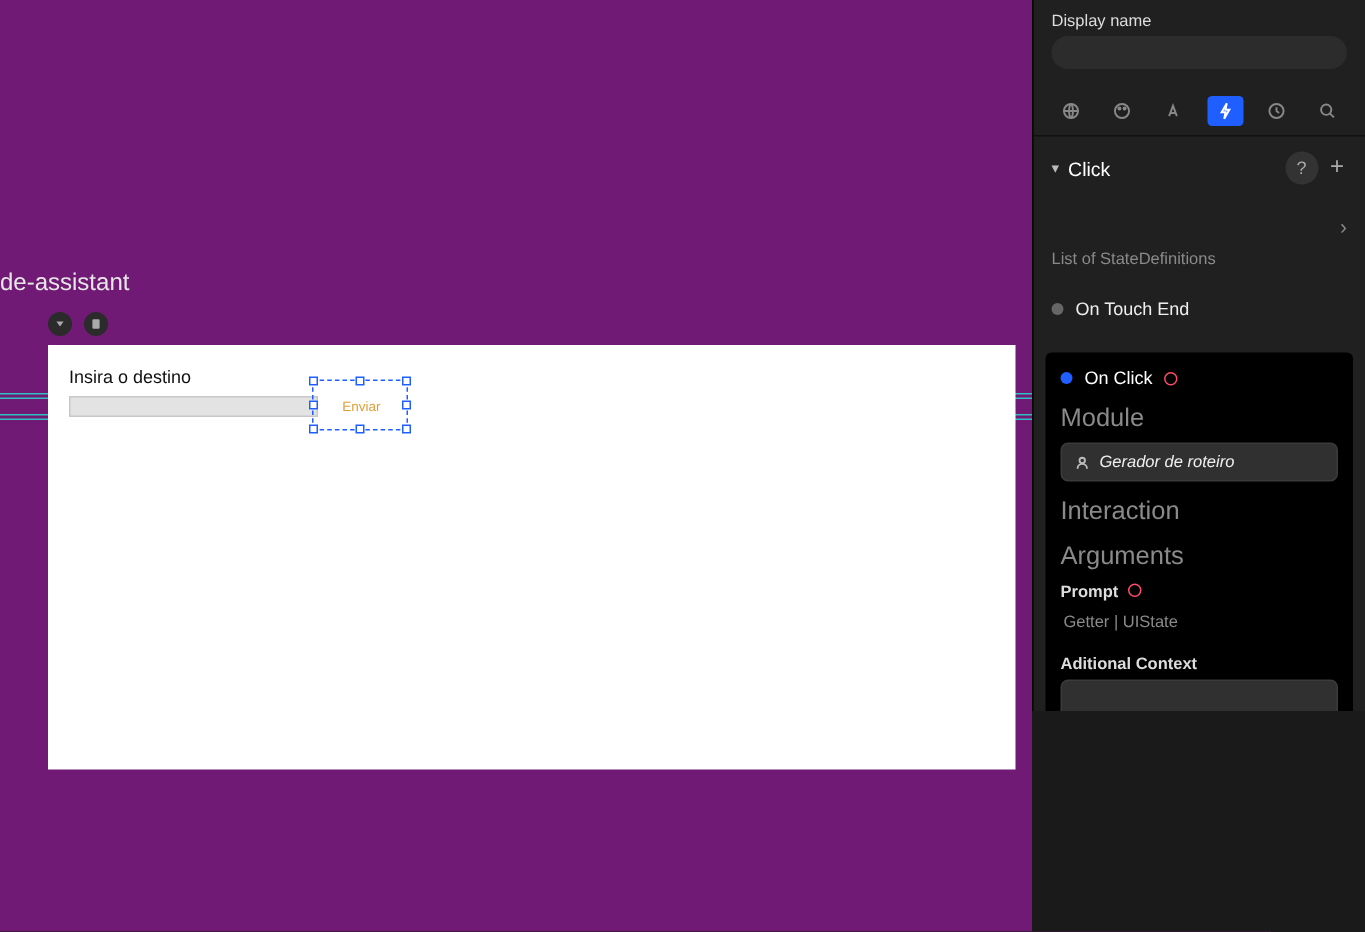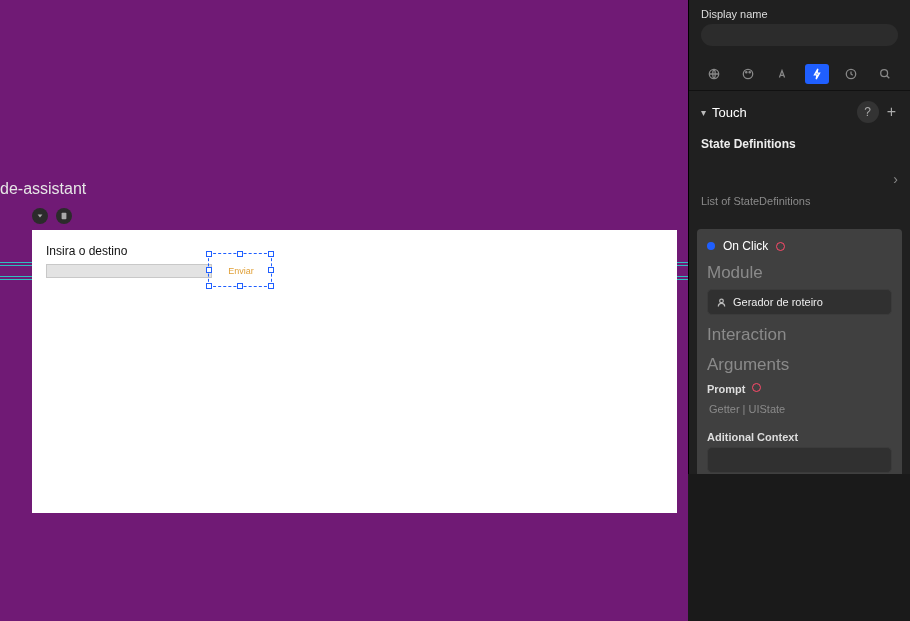--- a/index.html
+++ b/index.html
@@ -198,21 +198,21 @@
   .dot {
     width: 8px; height: 8px; border-radius: 50%;
     flex-shrink: 0;
   }
   .dot.grey { background: #666; }
   .dot.blue { background: #1f5fff; }
 
   .divider { height: 1px; background: #111; margin: 4px 0; }
 
   .onclick-block {
-    background: #404040;
+    background: #000000;
     border-radius: 4px;
     margin: 4px 8px 10px;
     padding: 10px 10px 14px;
   }
   .onclick-head {
     display: flex; align-items: center; gap: 8px;
     margin-bottom: 10px;
   }
   .onclick-head .title { font-size: 12px; color: #fff; font-weight: 500; }
   .ring {
@@ -226,20 +226,21 @@
   .pill {
     width: 100%;
     background: #303030;
     border: 1px solid #3b3b3b;
     border-radius: 5px;
     padding: 6px 8px;
     display: flex; align-items: center; gap: 6px;
     font-size: 11px; color: #eee;
     min-height: 26px;
     cursor: pointer;
+    font-style: italic;
   }
   .pill svg { width: 11px; height: 11px; stroke: #bbb; fill: none; stroke-width: 1.6; flex-shrink: 0; }
   .pill.empty { color: #777; }
   .arglabel {
     font-size: 11px; color: #ddd; font-weight: 600;
     display: flex; gap: 6px;
     margin: 8px 0 4px;
   }
   .pill-plain {
     font-size: 11px; color: #8a8a8a; padding: 4px 2px 8px;
@@ -333,37 +334,38 @@
     <div class="icon-tab">
       <svg viewBox="0 0 14 14">
           <circle cx="6" cy="6" r="4"></circle>
           <path d="M9 9 L12 12"></path>
         </svg>
     </div>
   </div>
 
   <div class="block-header">
     <span class="chev">▾</span>
-    <span class="block-title">Touch</span>
+    <span class="block-title">Click</span>
     <span class="block-help">?</span>
     <span class="block-add">+</span>
   </div>
 
-  <div class="section">
-    <div class="section-title">State Definitions</div>
-  </div>
   <div class="row-arrow">
     <span></span>
     <span class="arrow">›</span>
   </div>
   <div class="section" style="padding-top:0">
     <div class="section-sub">List of StateDefinitions</div>
   </div>
 
 
+  <div class="event-row">
+    <span class="dot grey"></span>
+    <span>On Touch End</span>
+  </div>
 
   <div class="divider"></div>
 
   <div class="onclick-block">
     <div class="onclick-head">
       <span class="dot blue"></span>
       <span class="title">On Click</span>
       <span class="ring"></span>
     </div>
 

